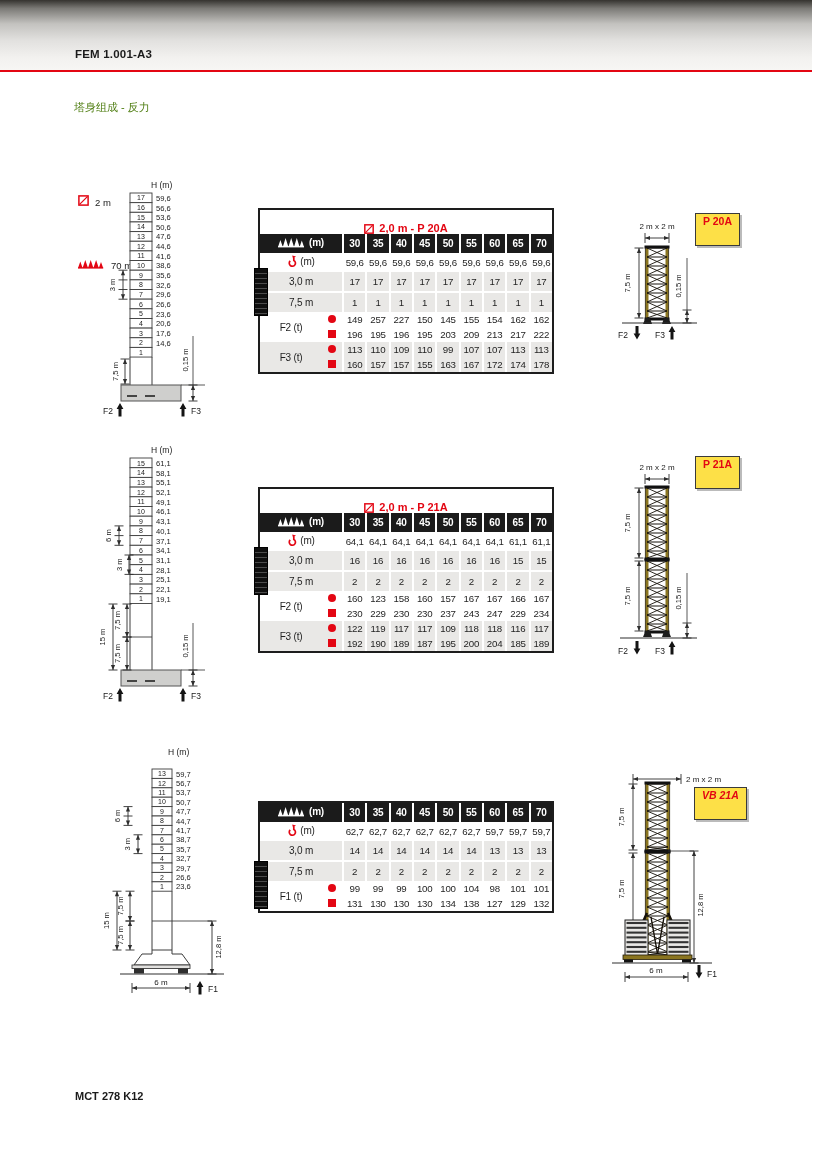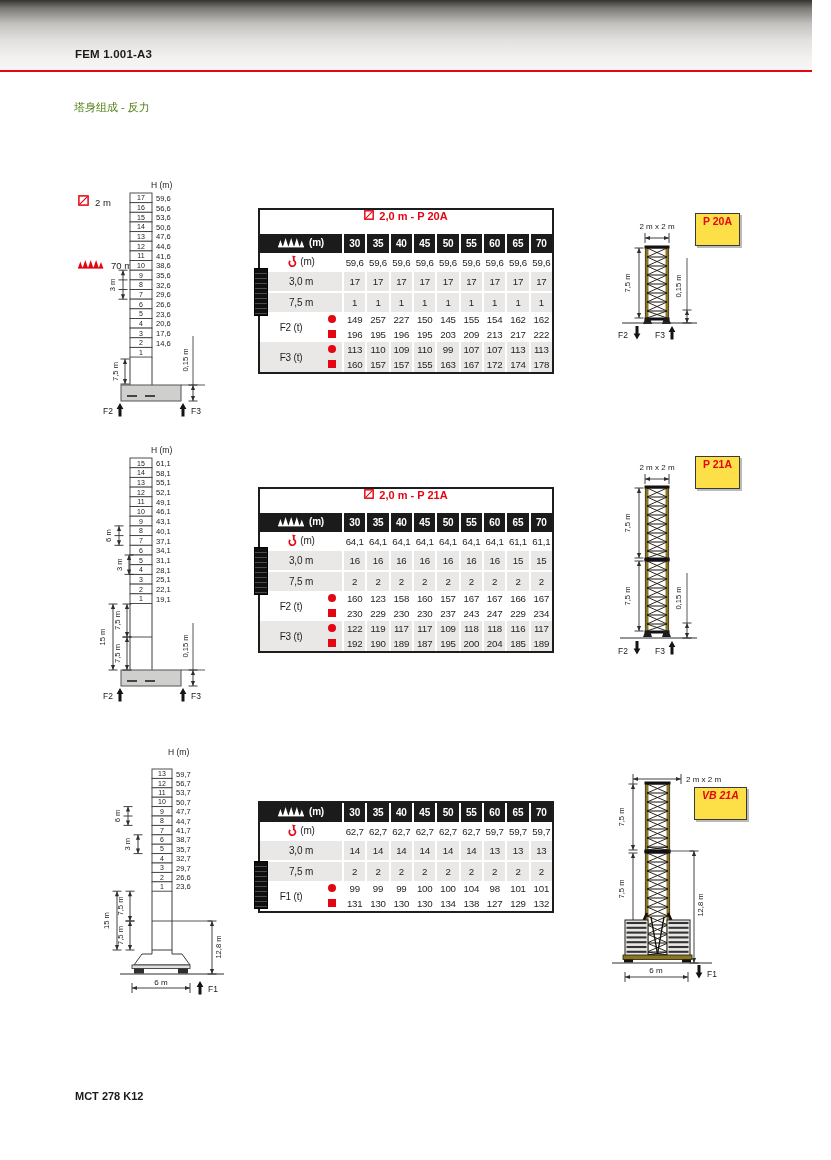--- a/index.html
+++ b/index.html
@@ -14,21 +14,21 @@
   .legend{position:absolute;left:78px;top:145px;}
   .lrow{display:flex;align-items:flex-end;gap:6px;height:19px;font-size:9.5px;color:#222;margin-top:44px;}
   .footer{position:absolute;left:75px;top:1090px;font-size:11px;font-weight:bold;color:#1b1b1b;}
   .badge{position:absolute;background:#fde047;border:1px solid #3a3a3a;box-shadow:2px 2px 0 rgba(60,60,60,.35);
     color:#e30613;font-weight:bold;font-size:10.5px;padding:1px 7px 18px;white-space:nowrap;}
   .tower,.mast{position:absolute;}
   #tower0{left:75px;top:178px;} #tower1{left:75px;top:443px;} #tower2{left:72px;top:745px;}
   #mast0{left:612px;top:210px;} #mast1{left:612px;top:458px;} #mast2{left:600px;top:765px;}
   .tablebox{position:absolute;width:296px;border:2px solid #1d1d1d;background:#fff;box-sizing:border-box;}
   #table0{left:258px;top:208px;} #table1{left:258px;top:487px;} #table2{left:258px;top:801px;}
-  .ttl{height:24px;display:flex;align-items:flex-start;justify-content:center;gap:5px;
+  .ttl{height:24px;display:flex;align-items:flex-end;justify-content:center;gap:5px;
     color:#e30613;font-weight:bold;font-size:11px;}
   .tablebox table{border-collapse:separate;border-spacing:0;width:100%;table-layout:fixed;}
   .tablebox td{text-align:center;vertical-align:middle;padding:0;font-size:9.7px;color:#1f1f1f;letter-spacing:-.2px;overflow:hidden;}
   tr.hd td{background:#1b1b1b;color:#fff;font-weight:bold;height:19px;font-size:10px;}
   tr.vals td{height:19px;}
   tr.sub td{height:15px;}
   td.d{border-left:2px solid #fff;}
   tr.g td{background:#e9e8e6;}
   tr.gap td{border-top:2px solid #fff;}
   td.lbl{font-size:10px;}

